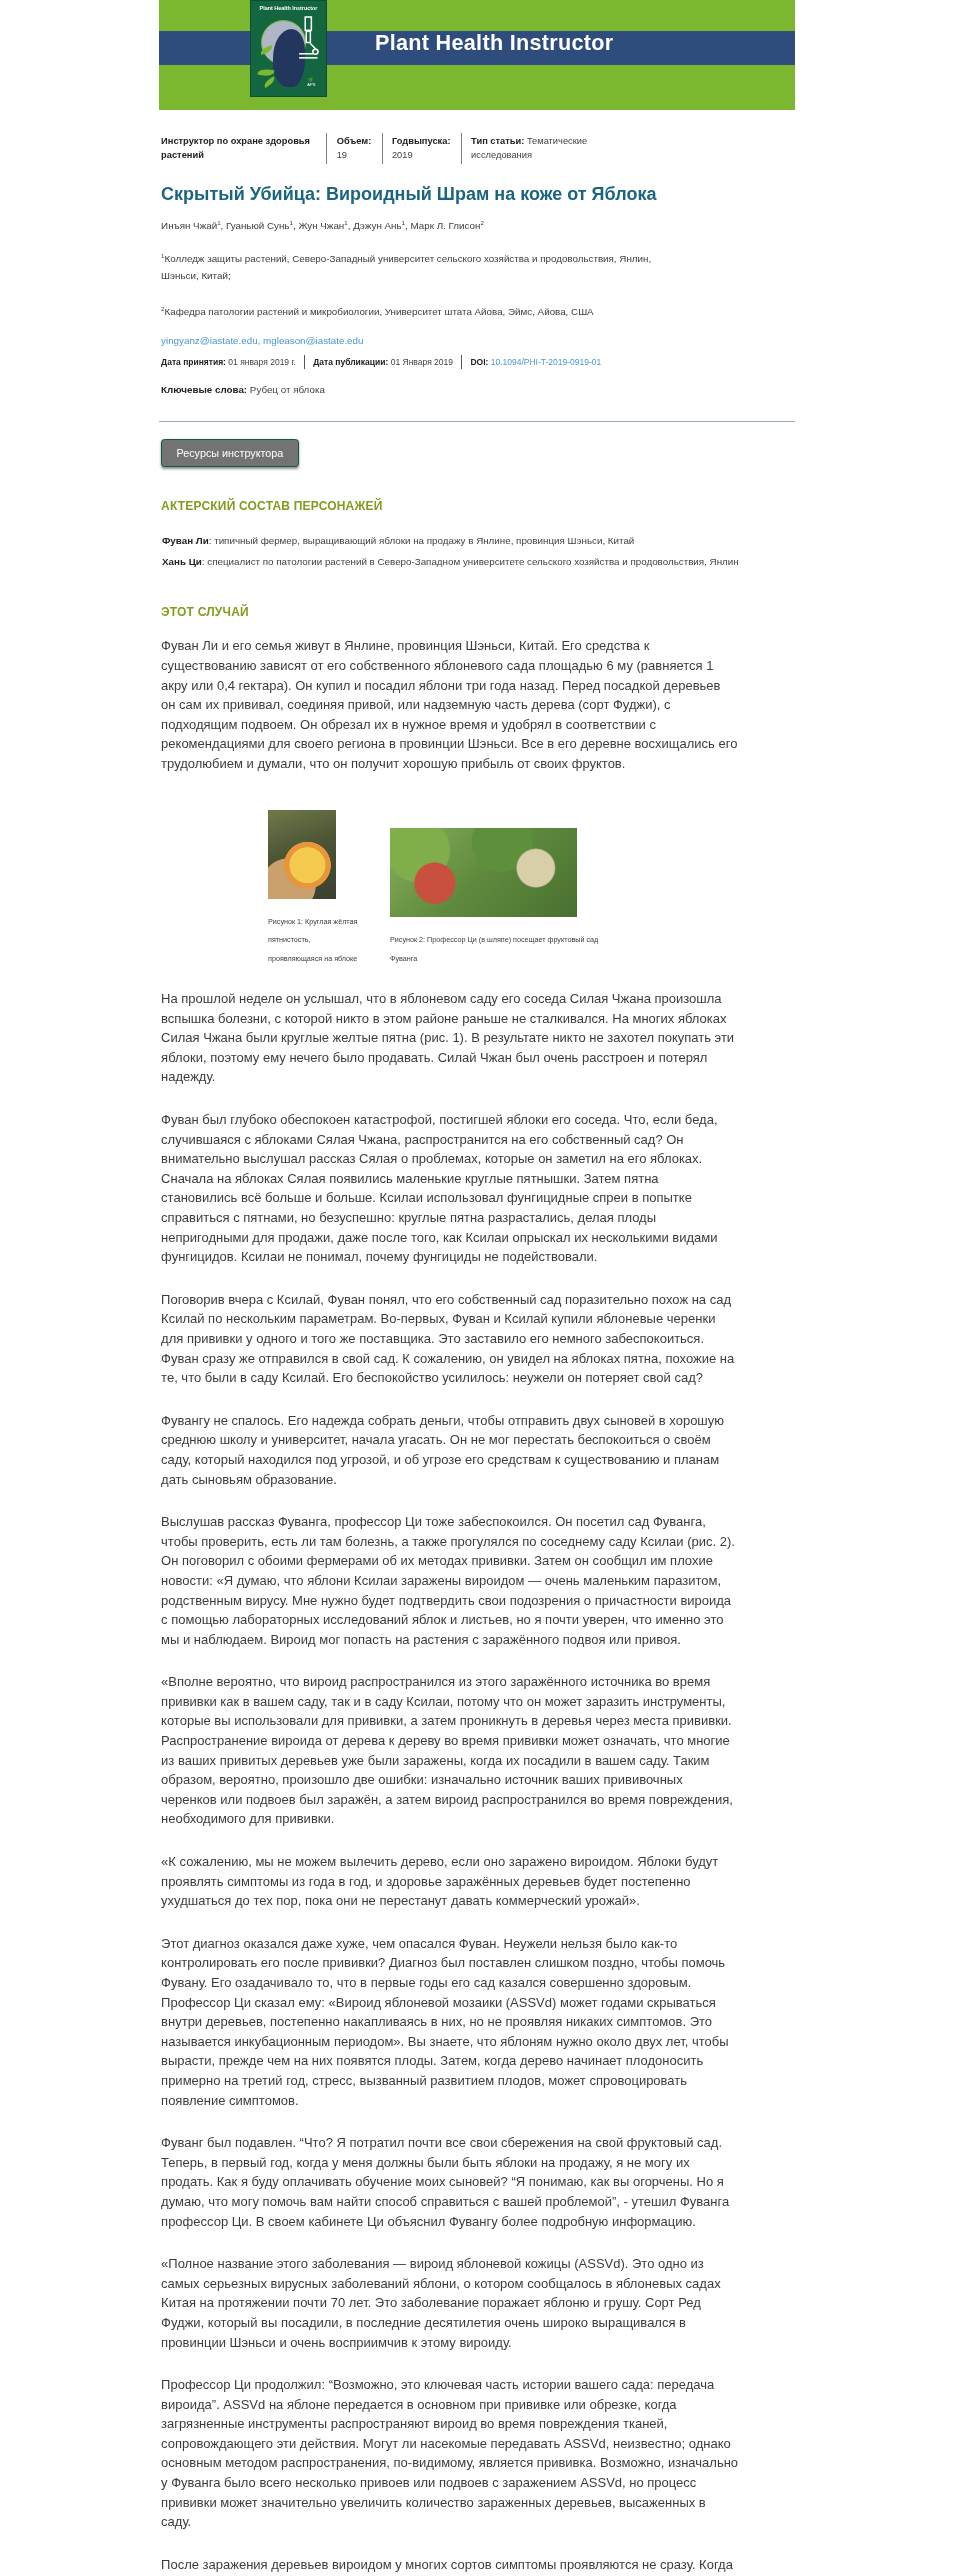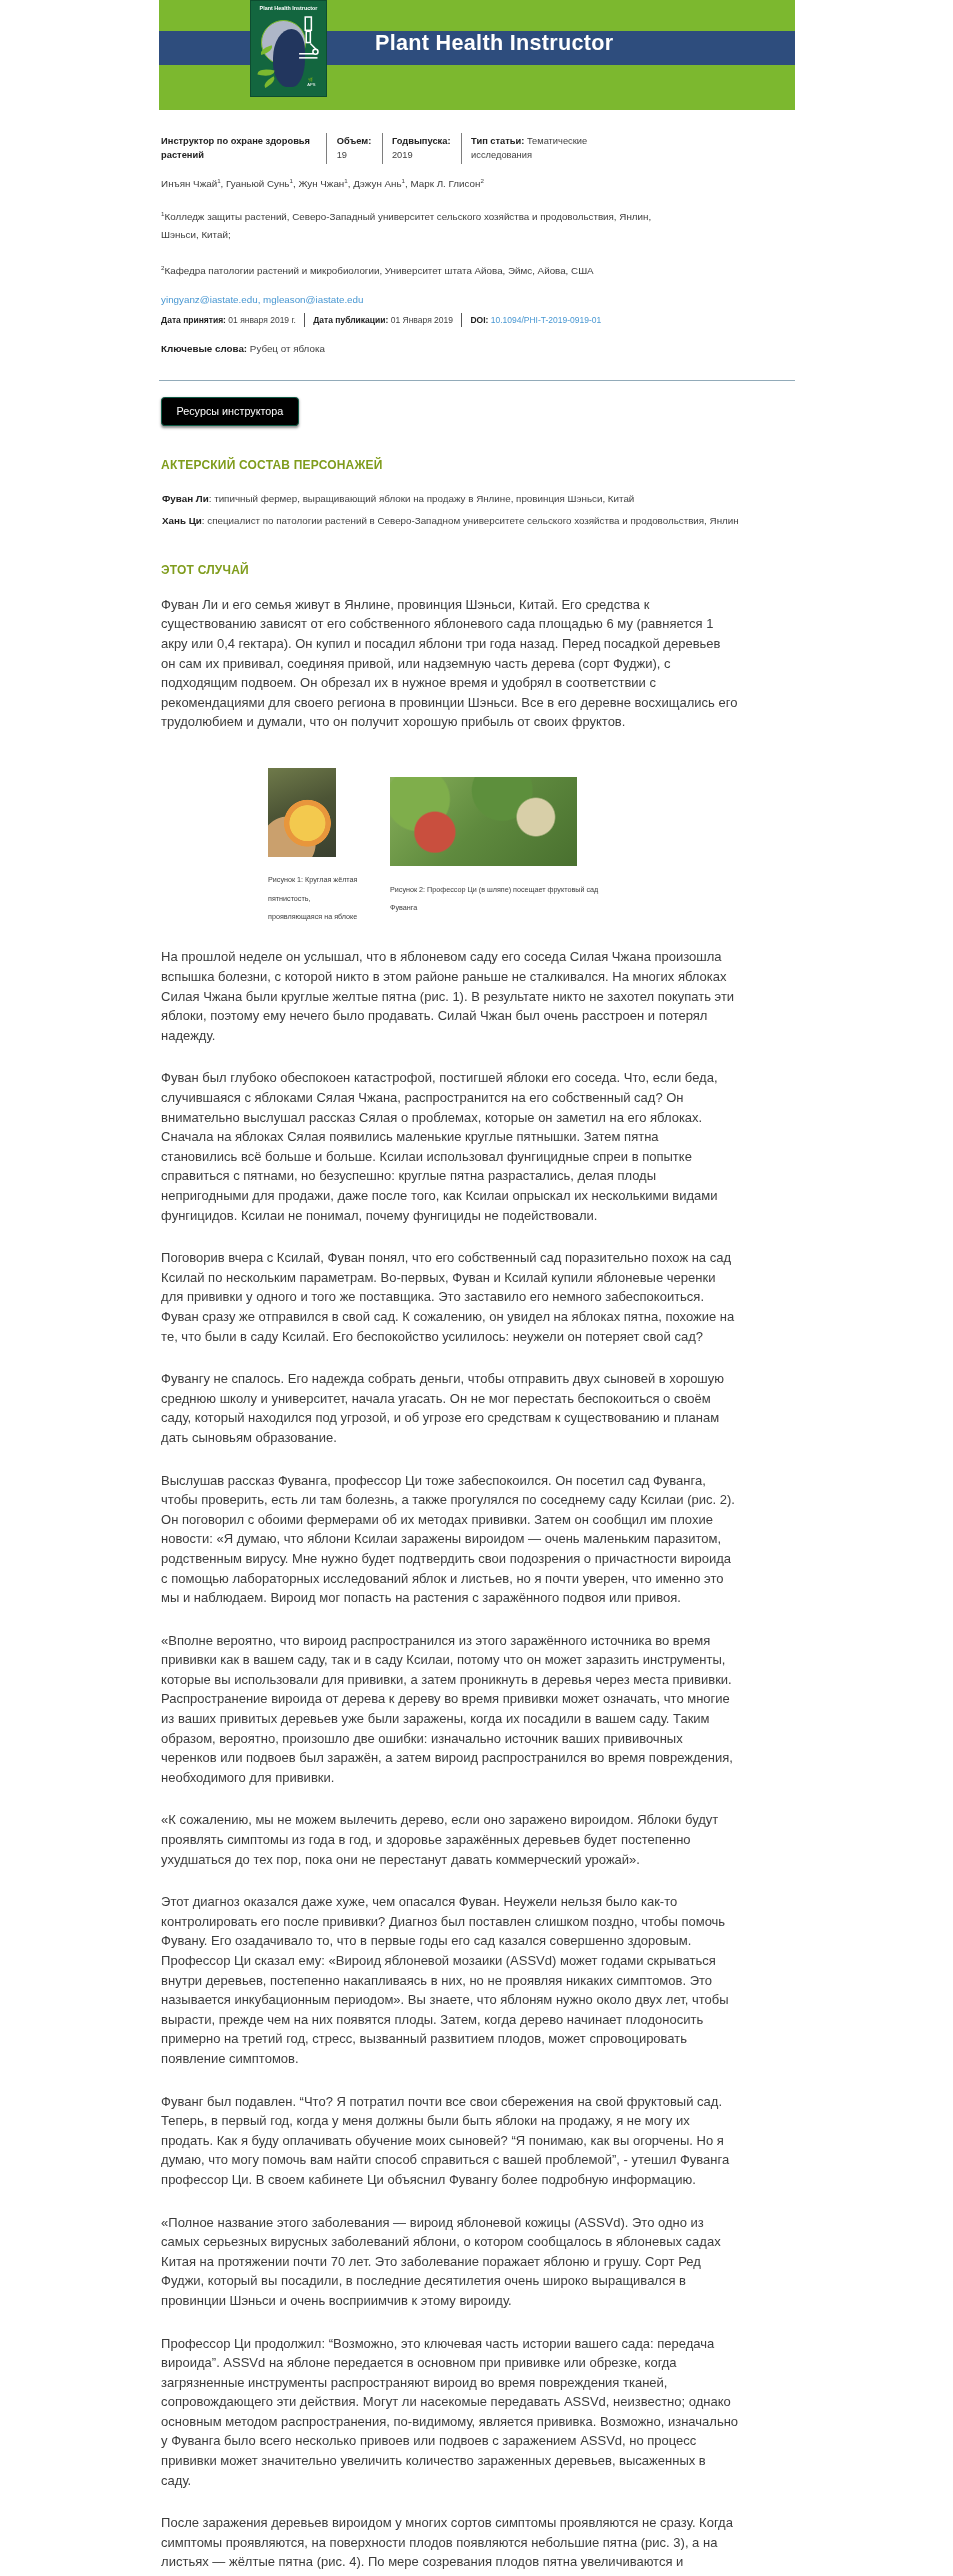--- a/index.html
+++ b/index.html
@@ -34,31 +34,31 @@
   .emails{margin:14.4px 0 0 2.1px;font-size:9.8px;}
   a.link{color:#4897d2;text-decoration:none;cursor:pointer;}
   .email::after{content:", ";color:#4897d2;}
   .email:last-child::after{content:"";}
   .dates-row{display:flex;margin:8.2px 0 0 2.1px;font-size:8.5px;align-items:center;}
   .dates-row .seg{padding:2.1px 8.2px 2.1px 0;}
   .dates-row .seg + .seg{border-left:0.5px solid #555;padding-left:8.2px;}
   .keywords{margin:15.5px 0 0 2.1px;font-size:9.8px;}
   .rule{border:none;border-top:1.5px solid #92abb9;margin:26px 0 0 0;}
 
-  .res-btn{display:inline-block;margin:16.5px 0 0 2.1px;padding:6.7px 14.4px 7.7px 14.4px;background:#000000;color:#fff;
+  .res-btn{display:inline-block;margin:16.5px 0 0 2.1px;padding:6.7px 14.4px 7.7px 14.4px;background:#737373;color:#fff;
     font-size:10.8px;border:0.5px solid #0e5c46;border-radius:3.6px;box-shadow:0 1.5px 2.6px rgba(0,0,0,.45);cursor:pointer;}
 
   
   .sec-head{color:#7f9c1c;font-size:12px;font-weight:bold;margin:32px 0 17.5px 2.1px;letter-spacing:0.2px;}
   p.body{font-size:13px;line-height:19.6px;max-width:577px;margin:0 0 23px 2.1px;color:#3c3c3c;}
   .cast-line{font-size:9.8px;line-height:20.6px;max-width:577px;margin:0 0 1px 3px;}
   .cast-line strong{color:#222;}
 
   
-  .figrow{display:flex;align-items:center;margin:36px 0 20.6px 2.1px;}
+  .figrow{display:flex;align-items:flex-end;margin:36px 0 20.6px 2.1px;}
   figure{margin:0;padding:0;}
   figcaption{font-size:7.2px;line-height:18.5px;color:#3c3c3c;margin-top:14.4px;}
   .ph{background-color:#9aa86a;background-size:cover;}
   
   .row1{margin-left:109px;}
   .row1 figure{margin-right:24px;}
   .f1-img{width:68px;height:89px;}
   .f2-img{width:187px;height:89px;}
   .f1-cap{width:98px;}
   .f2-cap{width:222px;}
@@ -150,20 +150,21 @@
       <div class="meta-label">Годвыпуска:</div>
       <div class="meta-value">2019</div>
     </div>
     <div class="meta-cell wide">
       <span class="meta-label">Тип статьи:</span>
       <span class="meta-value">Тематические исследования</span>
     </div>
   </div>
 
   
+  <h1 class="article-title">Скрытый Убийца: Вироидный Шрам на коже от Яблока</h1>
 
   <div class="authors">
     
   <span class="author"><span>Инъян Чжай</span><sup>1</sup></span><span class="author"><span>Гуаньюй Сунь</span><sup>1</sup></span><span class="author"><span>Жун Чжан</span><sup>1</sup></span><span class="author"><span>Дэжун Ань</span><sup>1</sup></span><span class="author"><span>Марк Л. Глисон</span><sup>2</sup></span></div>
 
   <div>
 
   <p class="affil"><sup>1</sup><span>Колледж защиты растений, Северо-Западный университет сельского хозяйства и продовольствия, Янлин, Шэньси, Китай;</span></p>
       <p class="affil"><sup>2</sup><span>Кафедра патологии растений и микробиологии, Университет штата Айова, Эймс, Айова, США</span></p>
     </div>

